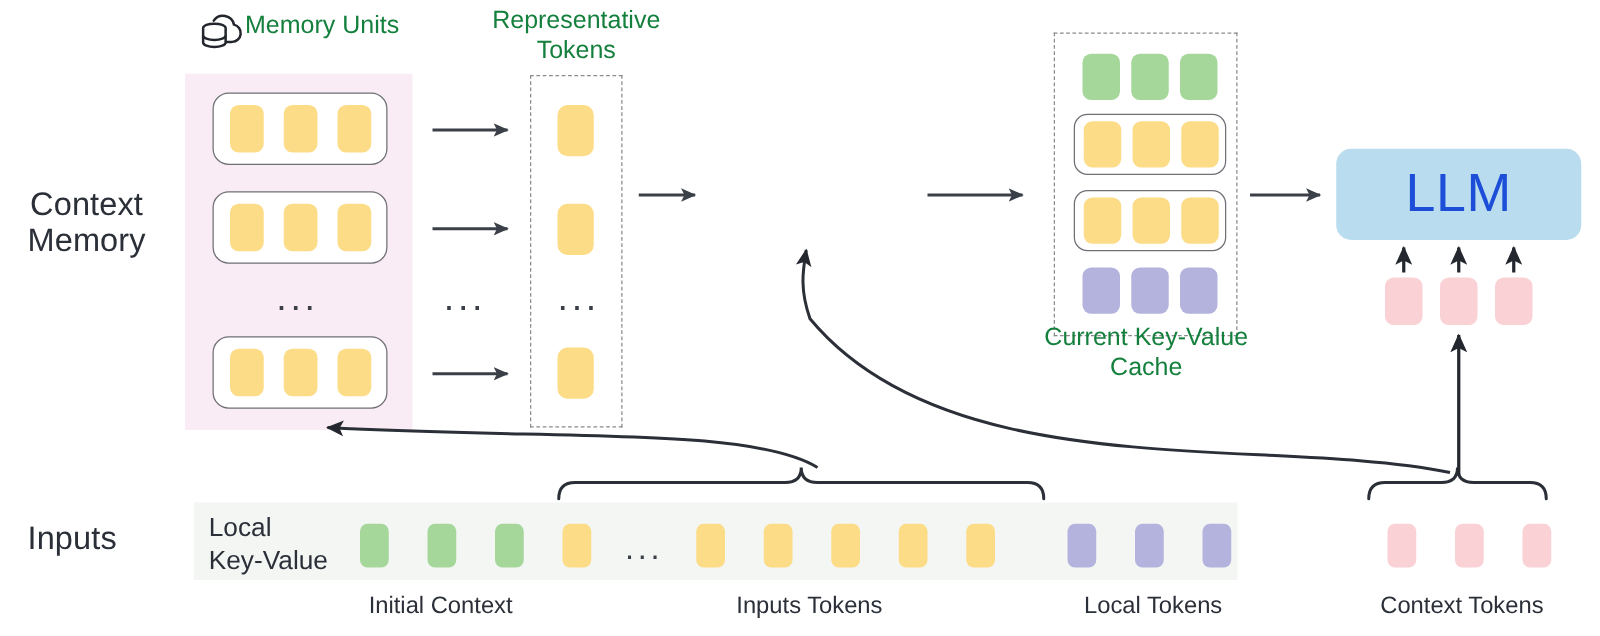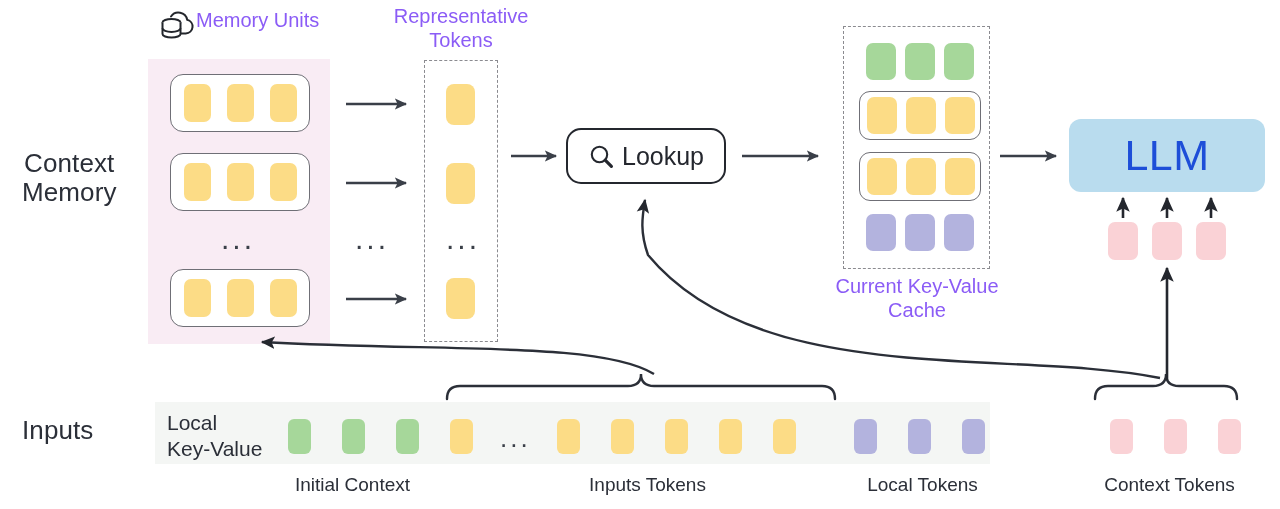--- a/index.html
+++ b/index.html
@@ -23,21 +23,21 @@
     font-size:26px;
     line-height:1.12;
     color:#2b2f38;
     white-space:pre-line;
     letter-spacing:.1px;
   }
   .caption{
     position:absolute;
     font-size:20px;
     line-height:1.2;
-    color:#8b5cf6;
+    color:#15803d;
     text-align:center;
     white-space:pre-line;
   }
   .small-caption{
     position:absolute;
     font-size:19px;
     line-height:1.22;
     color:#2b2f38;
     text-align:center;
     white-space:pre-line;
@@ -222,29 +222,20 @@
   </div>
 
   <div class="ellipsis" style="left:355px; top:224px;">...</div>
 
   <div class="abs" id="rep-col"></div>
   <div class="rep-tok" style="top:84px;"></div>
   <div class="rep-tok" style="top:163px;"></div>
   <div class="ellipsis" style="left:446px; top:224px;">...</div>
   <div class="rep-tok" style="top:278px;"></div>
 
-  <div class="abs" id="lookup-box">
-    <span style="display:flex;">
-      <svg width="27" height="27" viewBox="0 0 27 27">
-        <circle cx="11.5" cy="11.5" r="7.7" fill="none" stroke="#24272e" stroke-width="2.1"></circle>
-        <path d="M17.2 17.2 L23.4 23.4" stroke="#24272e" stroke-width="3.2" stroke-linecap="round"></path>
-      </svg>
-    </span>
-    <span class="lk-label">Lookup</span>
-  </div>
 
   <div class="abs" id="kv-box"></div>
 
   <div class="kv-row" style="top:43px;">
     <span class="kv-cell c0" style="background:#a6d79a;"></span>
     <span class="kv-cell c1" style="background:#a6d79a;"></span>
     <span class="kv-cell c2" style="background:#a6d79a;"></span>
   </div>
   <div class="kv-row boxed" style="top:91px;">
     <span class="kv-cell c0" style="background:#fcdc86;"></span>
@@ -255,21 +246,21 @@
     <span class="kv-cell c0" style="background:#fcdc86;"></span>
     <span class="kv-cell c1" style="background:#fcdc86;"></span>
     <span class="kv-cell c2" style="background:#fcdc86;"></span>
   </div>
   <div class="kv-row" style="top:214px;">
     <span class="kv-cell c0" style="background:#b3b3de;"></span>
     <span class="kv-cell c1" style="background:#b3b3de;"></span>
     <span class="kv-cell c2" style="background:#b3b3de;"></span>
   </div>
 
-  <div class="caption" style="left:811px; top:274px; width:212px;">Current Key-Value
+  <div class="caption" style="left:811px; top:258px; width:212px;">Current Key-Value
 Cache</div>
 
   <div class="abs" id="llm-box">
     <span class="llm-text">LLM</span>
   </div>
   <div class="pink-tok" style="left:1108px; top:222px;"></div>
   <div class="pink-tok" style="left:1152px; top:222px;"></div>
   <div class="pink-tok" style="left:1196px; top:222px;"></div>
 
   <div class="abs" id="input-strip"></div>

